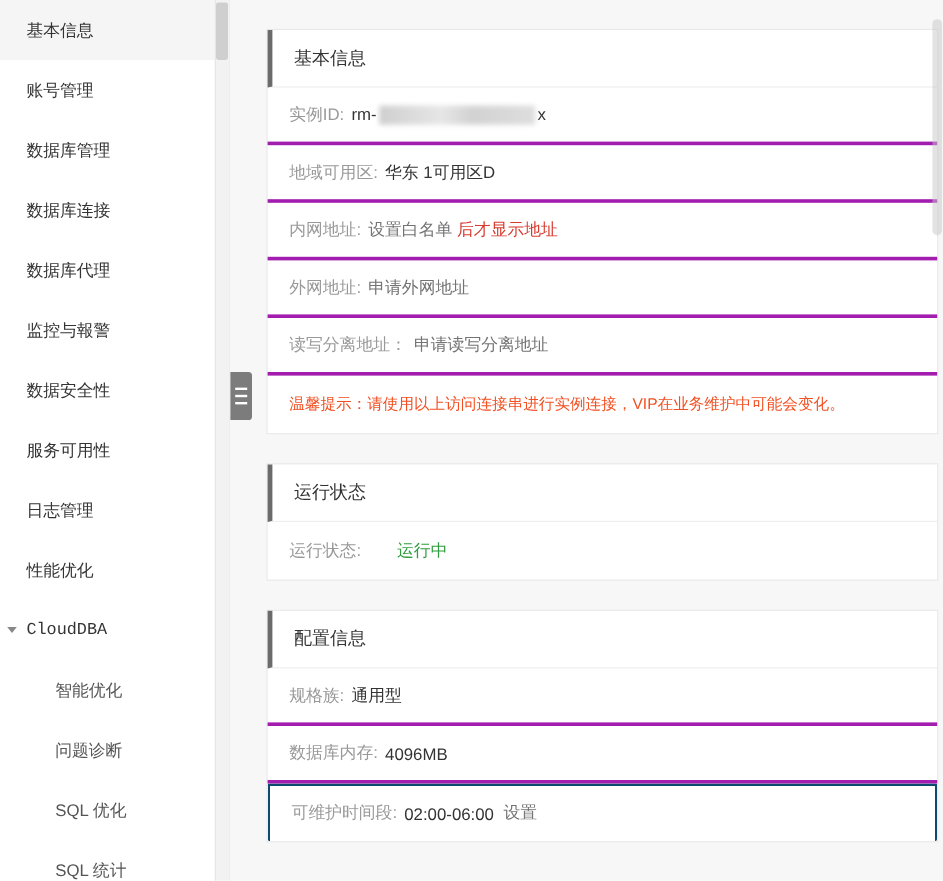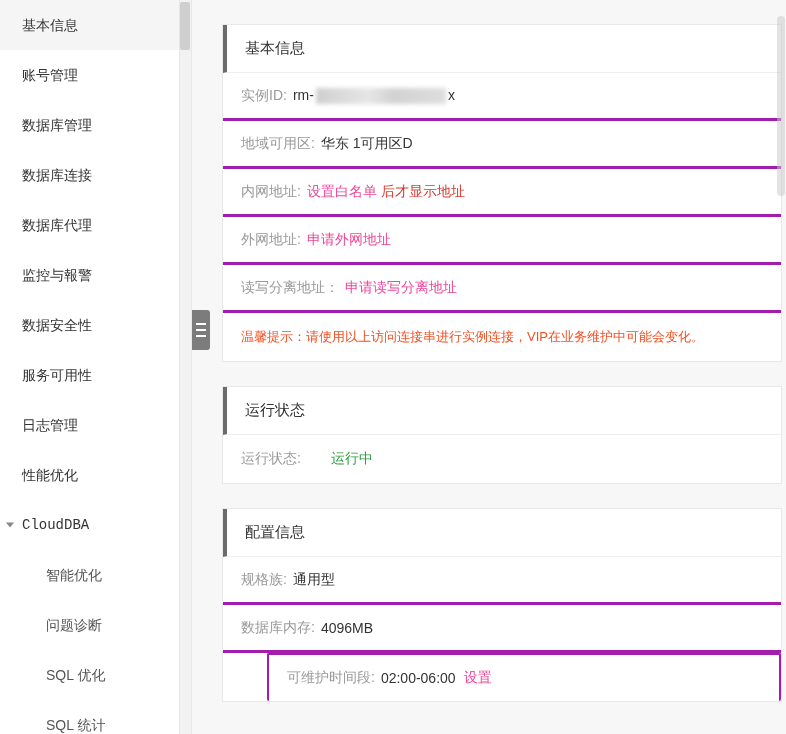--- a/index.html
+++ b/index.html
@@ -140,40 +140,39 @@
     color: #999;
   }
   .row:last-child { border-bottom: none; }
   .row .lbl {
     color: #999;
     margin-right: 6px;
     white-space: nowrap;
   }
   .row .val { color: #333; white-space: nowrap; }
   .row .val.green { color: #2e9c3f; margin-left: 24px; }
-  .row .link { color: #ec4899; cursor: pointer; white-space: nowrap; }
+  .row .link { color: #737373; cursor: pointer; white-space: nowrap; }
   .row .warn { color: #d63a2e; margin-left: 4px; white-space: nowrap; }
   .row.tip {
     color: #f25022;
     font-size: 13px;
     white-space: nowrap;
   }
   .blurred {
     display: inline-block;
     width: 130px;
     height: 16px;
     background: linear-gradient(90deg,#cfcfcf 0%, #e6e6e6 40%, #d2d2d2 60%, #dedede 100%);
     filter: blur(2px);
     vertical-align: middle;
     margin: 0 2px;
   }
   .highlight-box {
-    border: 2px solid #a21caf;
+    border: 2px solid #0c4a6e;
     border-radius: 2px;
-    margin-left: 44px;
   }
   .row .link.ml { margin-left: 8px; }
   .main-scroll {
     position: absolute;
     right: 0; top: 0; width: 10px; height: 100%;
     background: transparent;
   }
   .main-scroll .track {
     position: absolute; right: 0; top: 0; width: 10px; height: 100%;
   }

